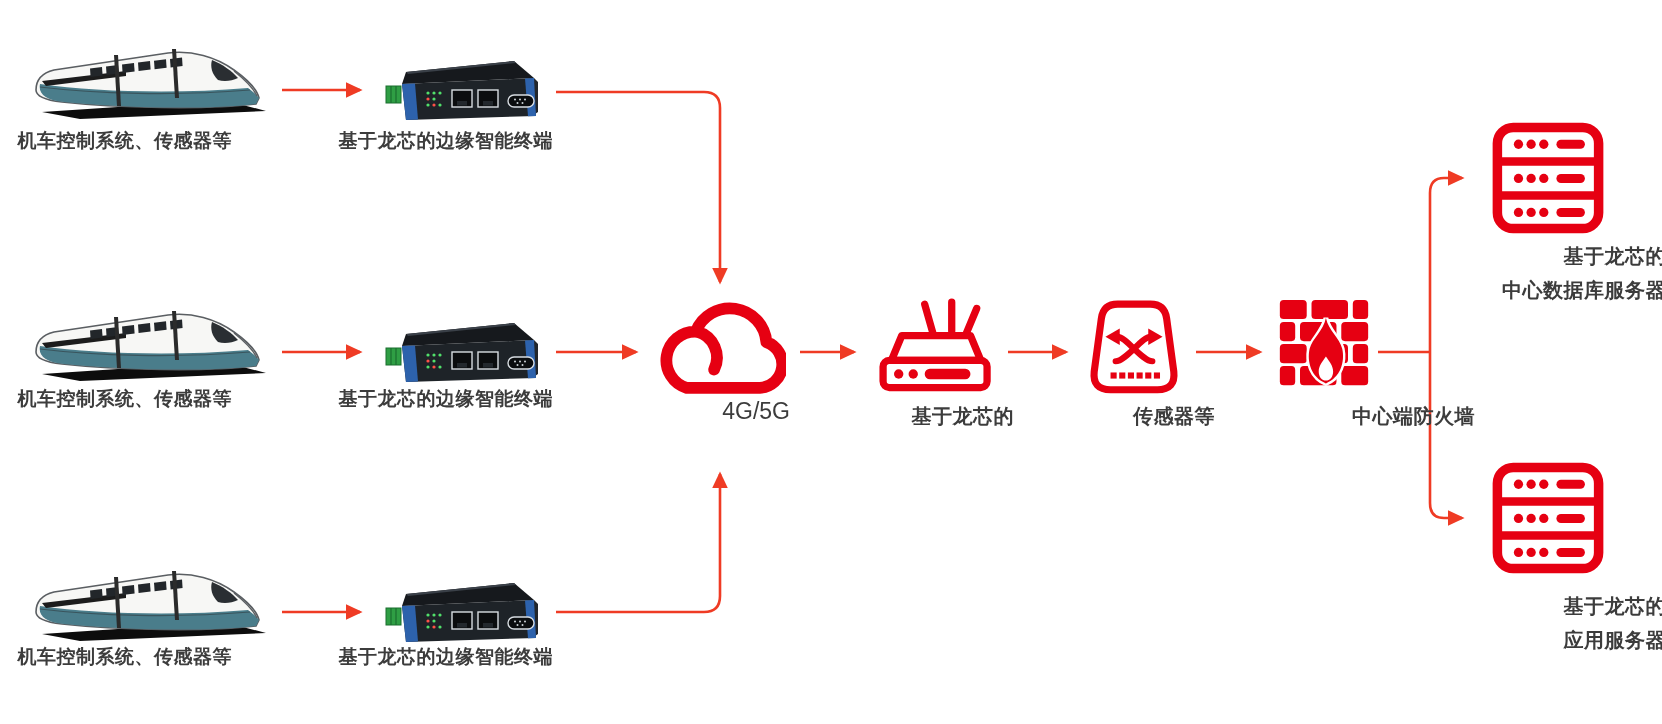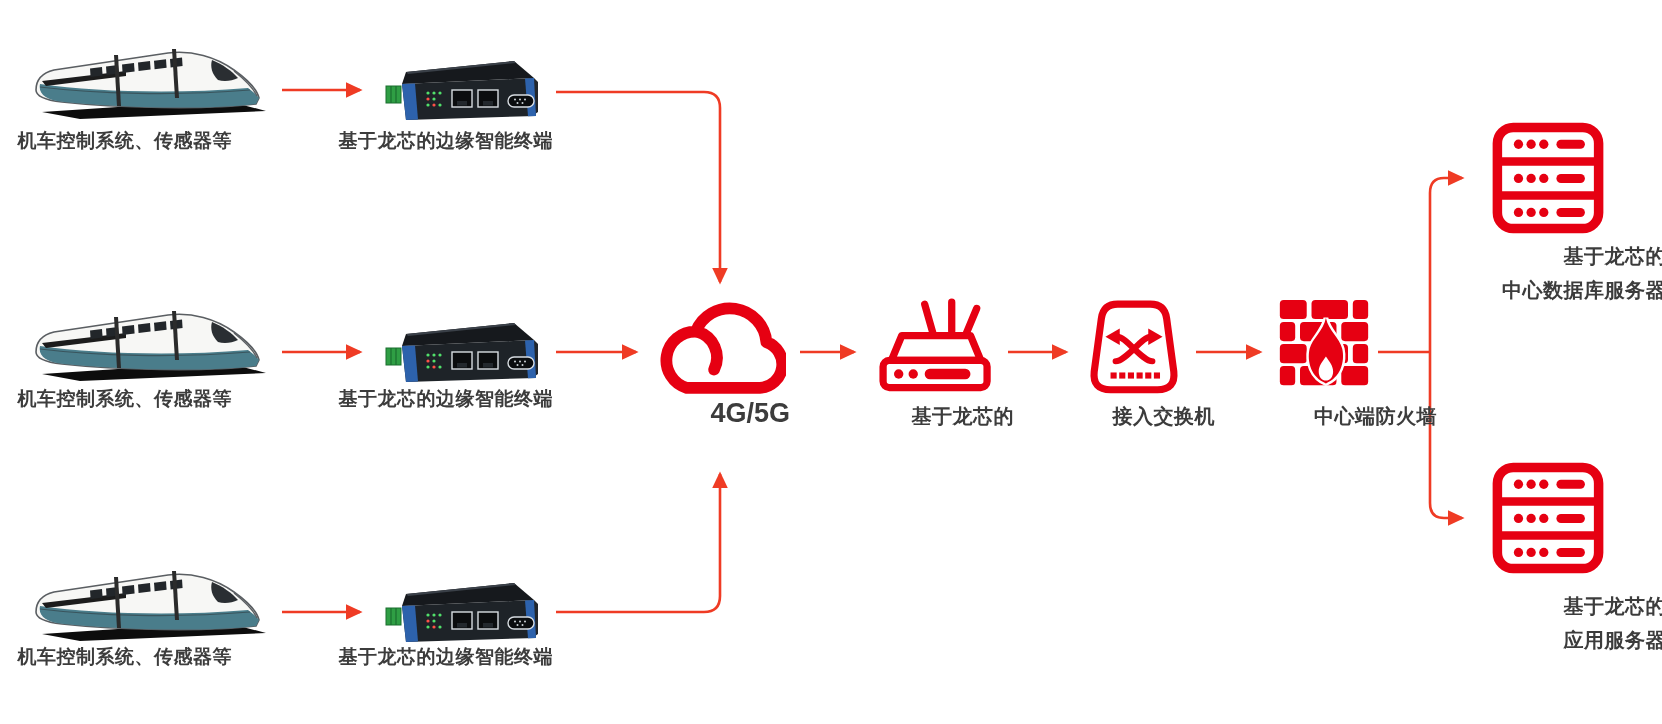--- a/index.html
+++ b/index.html
@@ -15,21 +15,21 @@
   .stage{position:relative;width:1662px;height:724px;background:#fff;overflow:hidden;}
   .connectors{position:absolute;left:0;top:0;width:1662px;height:724px;}
   .arrow{stroke:var(--arrow-red);stroke-width:2.6;fill:none;}
   .arrowhead{fill:var(--arrow-red);}
   .icon{position:absolute;display:block;}
   .label{
     position:absolute;text-align:right;color:var(--label-gray);
     font-size:19px;font-weight:600;letter-spacing:.5px;white-space:nowrap;
   }
   .label-core{font-size:20px;}
-  .label-cloud{font-size:27px;font-weight:700;letter-spacing:0;}
+  .label-cloud{font-size:23px;font-weight:400;letter-spacing:0;}
   .red-stroke{stroke:var(--icon-red);fill:none;stroke-linecap:round;stroke-linejoin:round;}
   .red-fill{fill:var(--icon-red);stroke:none;}
   .flame{fill:var(--icon-red);stroke:#ffffff;stroke-width:5;paint-order:stroke;}
 </style>
 </head>
 <body>
 
 <div class="stage">
 
   <svg width="0" height="0" style="position:absolute" aria-hidden="true">
@@ -172,41 +172,41 @@
     <polygon class="red-fill" points="36,30 22,38 36,46"></polygon>
     <g class="red-fill">
       <rect x="27" y="73" width="6" height="6"></rect>
         <rect x="35.5" y="73" width="6" height="6"></rect>
       <rect x="44" y="73" width="6" height="6"></rect>
         <rect x="52.5" y="73" width="6" height="6"></rect>
       <rect x="61" y="73" width="6" height="6"></rect>
         <rect x="69.5" y="73" width="6" height="6"></rect>
     </g>
   </svg>
-  <div class="label label-core" style="left:1053px;top:403px;width:162px">接入交换机</div>
+  <div class="label label-core" style="left:1053px;top:403px;width:162px">传感器等</div>
 
   <svg class="icon" style="left:1276px;top:296px" width="96" height="98" viewBox="0 0 100 100">
     <g class="red-fill">
       <rect x="4" y="3" width="28" height="20" rx="4"></rect>
         <rect x="37" y="3" width="38" height="20" rx="4"></rect>
         <rect x="80" y="3" width="16" height="20" rx="4"></rect>
       <rect x="4" y="26" width="16" height="20" rx="4"></rect>
         <rect x="25" y="26" width="38" height="20" rx="4"></rect>
         <rect x="68" y="26" width="28" height="20" rx="4"></rect>
       <rect x="4" y="49" width="28" height="20" rx="4"></rect>
         <rect x="37" y="49" width="38" height="20" rx="4"></rect>
         <rect x="80" y="49" width="16" height="20" rx="4"></rect>
       <rect x="4" y="72" width="16" height="20" rx="4"></rect>
         <rect x="25" y="72" width="38" height="20" rx="4"></rect>
         <rect x="68" y="72" width="28" height="20" rx="4"></rect>
     </g>
     <path class="flame" d="M52,22 C55,36 66,42 69,54 C72,68 67,84 52,90 C37,84 32,68 35,54 C38,43 49,36 52,22 Z"></path>
     <path d="M52,62 C48,68 44.5,72 44.5,77.5 C44.5,83.5 48,87 52,87 C56,87 59.5,83.5 59.5,77.5 C59.5,72 56,68 52,62 Z" fill="#ffffff"></path>
   </svg>
-  <div class="label label-core" style="left:1275px;top:403px;width:162px">中心端防火墙</div>
+  <div class="label label-core" style="left:1313px;top:403px;width:162px">中心端防火墙</div>
 
   <svg class="icon" style="left:1490px;top:120px" width="116" height="116" viewBox="0 0 110 110">
       <use href="#server-art"></use>
     </svg>
   <div class="label label-core" style="left:1430px;top:243px;width:236px">基于龙芯的</div>
   <div class="label label-core" style="left:1430px;top:277px;width:236px">中心数据库服务器</div>
 
   <svg class="icon" style="left:1490px;top:460px" width="116" height="116" viewBox="0 0 110 110">
       <use href="#server-art"></use>
     </svg>

